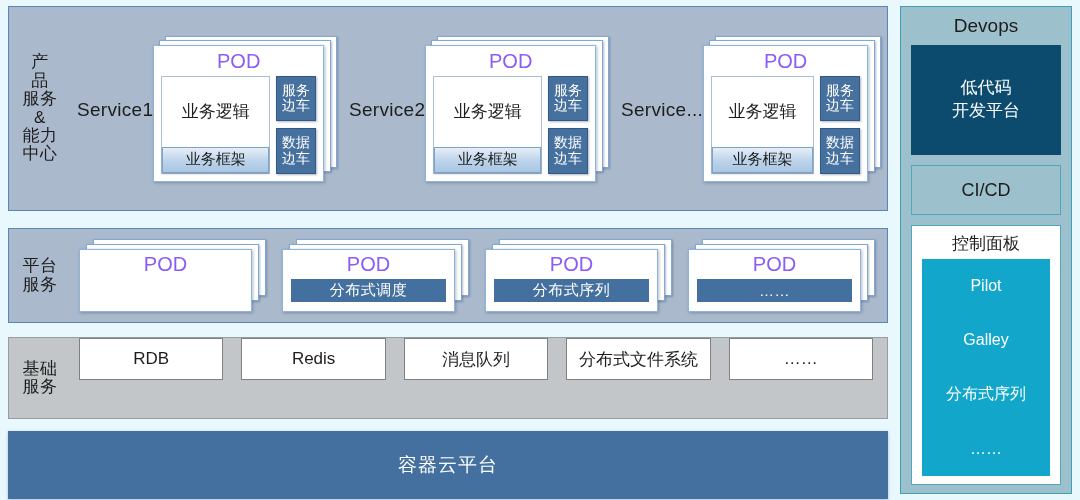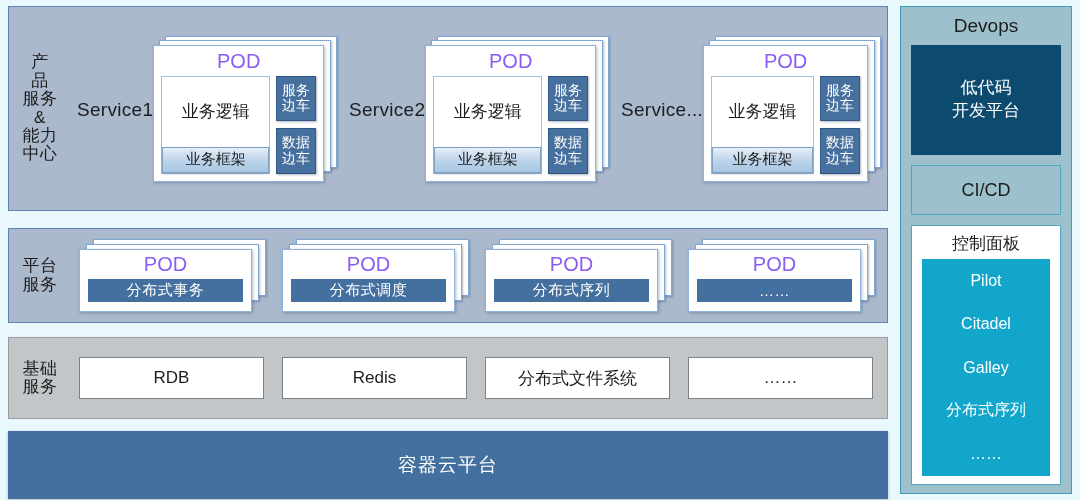--- a/index.html
+++ b/index.html
@@ -96,21 +96,21 @@
     padding: 2px 8px 9px 8px;
     display: flex; flex-direction: column;
   }
   .plat-box {
     flex: 1; background: #44709f; color: #ffffff;
     display: flex; align-items: center; justify-content: center;
     font-size: 15px; letter-spacing: .5px;
   }
 
   
-  .infra-body { flex: 1; display: flex; align-items: center; gap: 18px; padding: 0 14px 0 8px; }
+  .infra-body { flex: 1; display: flex; align-items: flex-start; gap: 18px; padding: 0 14px 0 8px; }
   .infra-box {
     flex: 1; height: 42px; background: #ffffff; border: 1px solid #7d8183;
     display: flex; align-items: center; justify-content: center;
     font-size: 17px; color: #1d1d1d;
   }
 
   
   .container-bar {
     background: #44709f; color: #fff;
     display: flex; align-items: center; justify-content: center;
@@ -251,21 +251,20 @@
         <span style="display:block;"><span>服</span><span>务</span></span>
       </div>
       <div class="row-body" style="padding:8px 4px 10px 0;">
 
         <div class="plat-group">
           <div class="plat-stack">
             <div class="stack-ghost pg1"></div>
             <div class="stack-ghost pg2"></div>
             <div class="plat-front">
               <div class="pod-title">POD</div>
-              <div class="plat-box">分布式事务</div>
             </div>
           </div>
         </div>
 
         <div class="plat-group">
           <div class="plat-stack">
             <div class="stack-ghost pg1"></div>
             <div class="stack-ghost pg2"></div>
             <div class="plat-front">
               <div class="pod-title">POD</div>
@@ -300,20 +299,21 @@
     </div>
 
     <div class="band band-gray" style="height:82px; margin-top:14px;">
       <div class="row-label">
         <span style="display:block;"><span>基</span><span>础</span></span>
         <span style="display:block;"><span>服</span><span>务</span></span>
       </div>
       <div class="infra-body">
         <div class="infra-box">RDB</div>
         <div class="infra-box">Redis</div>
+        <div class="infra-box">消息队列</div>
         <div class="infra-box">分布式文件系统</div>
         <div class="infra-box">……</div>
       </div>
     </div>
 
     <div class="container-bar" style="height:68px; margin-top:12px;">容器云平台</div>
 
   </div>
 
   <div class="devops-panel">
@@ -323,21 +323,20 @@
       <span>低代码</span>
       <span>开发平台</span>
     </div>
 
     <div class="cicd-box">CI/CD</div>
 
     <div class="ctrl-panel">
       <div class="ctrl-title">控制面板</div>
       <div class="ctrl-list">
         <div class="ctrl-item">Pilot</div>
-        <div class="ctrl-item">Citadel</div>
         <div class="ctrl-item">Galley</div>
         <div class="ctrl-item">分布式序列</div>
         <div class="ctrl-item">……</div>
       </div>
     </div>
   </div>
 
 </div>
 
 </body></html>

